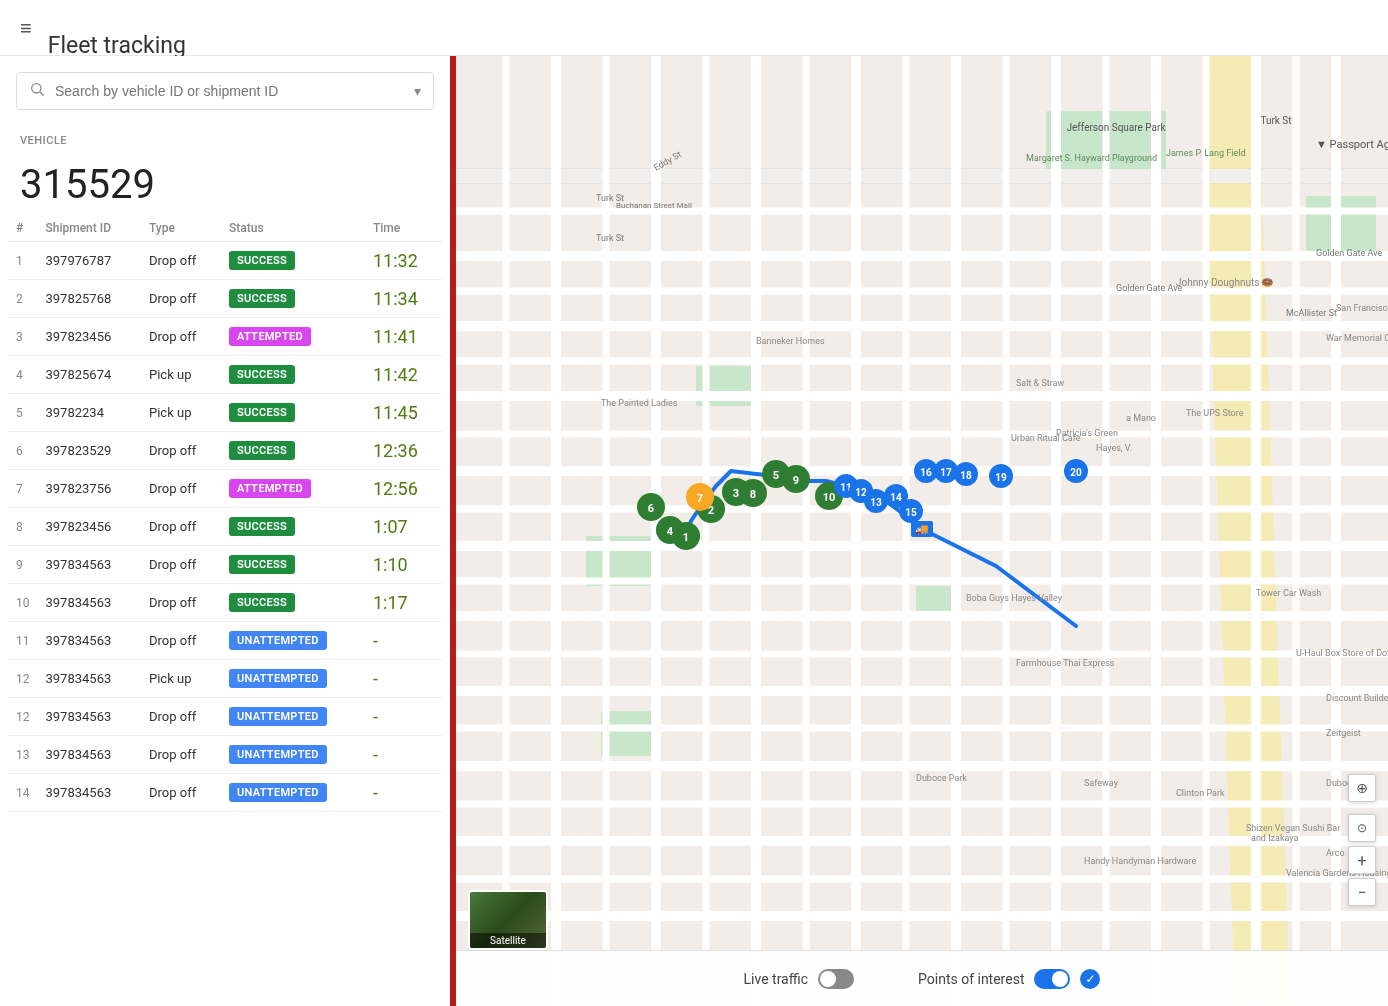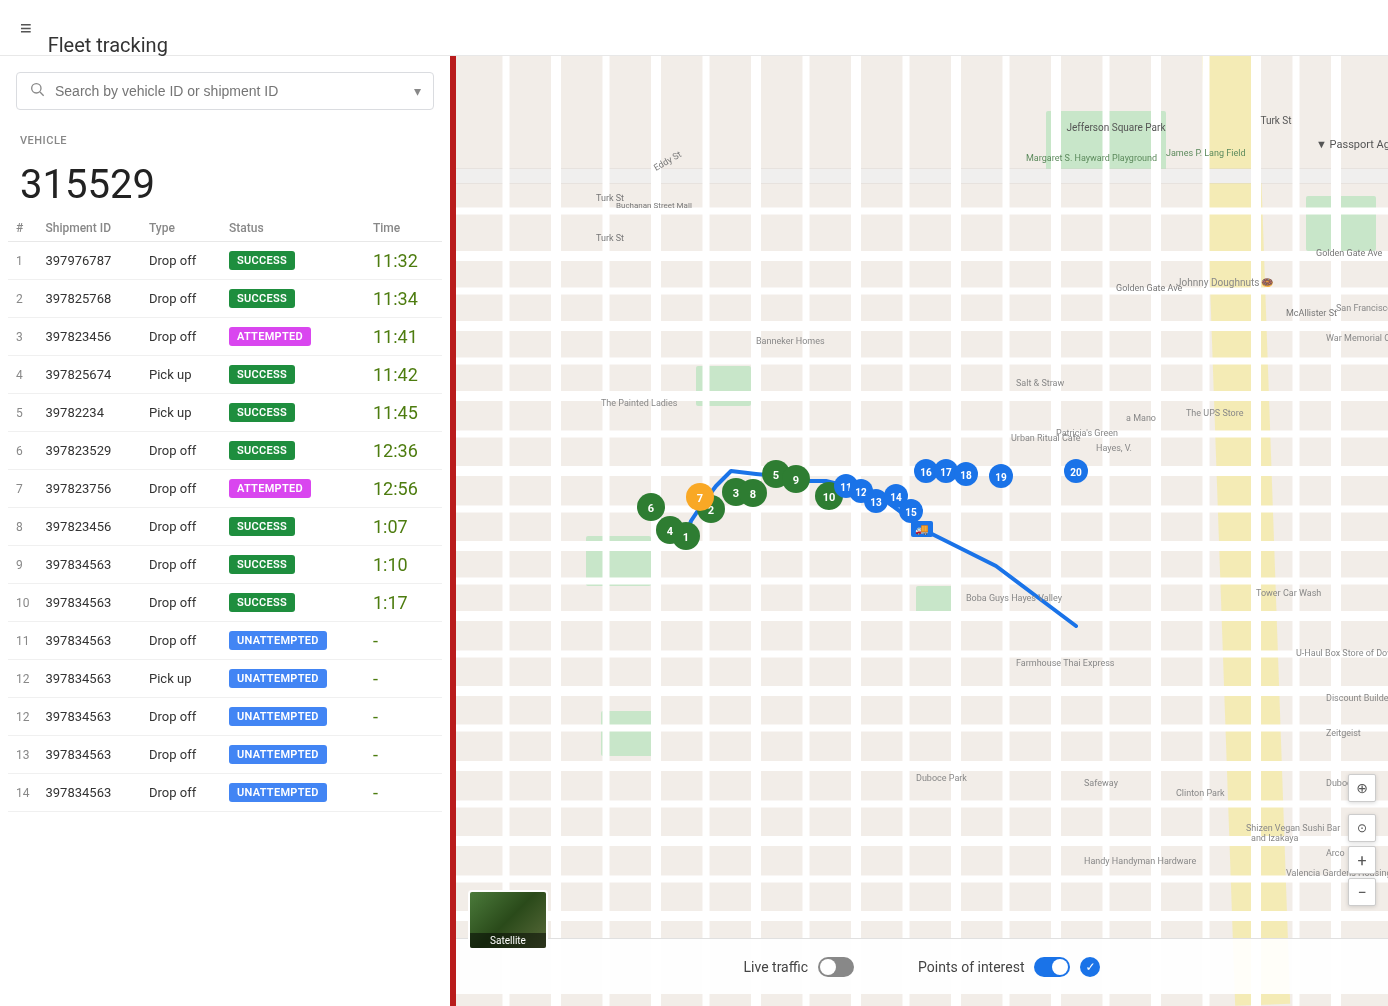--- a/index.html
+++ b/index.html
@@ -14,21 +14,21 @@
       background: #fff;
       height: 56px;
     }
     .hamburger-icon {
       font-size: 20px;
       margin-right: 16px;
       cursor: pointer;
       color: #555;
     }
     .app-title {
-      font-size: 20px;
+      font-size: 23px;
       font-weight: 400;
       color: #333;
       margin-top: 35px;
     }
 
     
     .main-layout {
       display: flex;
       height: calc(1006px - 56px);
     }
@@ -183,21 +183,21 @@
       justify-content: center;
       cursor: pointer;
       font-size: 16px;
       color: #555;
       box-shadow: 0 1px 4px rgba(0,0,0,0.15);
     }
 
     
     .map-bottom-bar {
       position: absolute;
-      bottom: 12px;
+      bottom: 0;
       left: 0;
       right: 0;
       height: 56px;
       background: rgba(255,255,255,0.92);
       display: flex;
       align-items: center;
       justify-content: center;
       gap: 64px;
       border-top: 1px solid #e0e0e0;
       margin-top: 12px;

